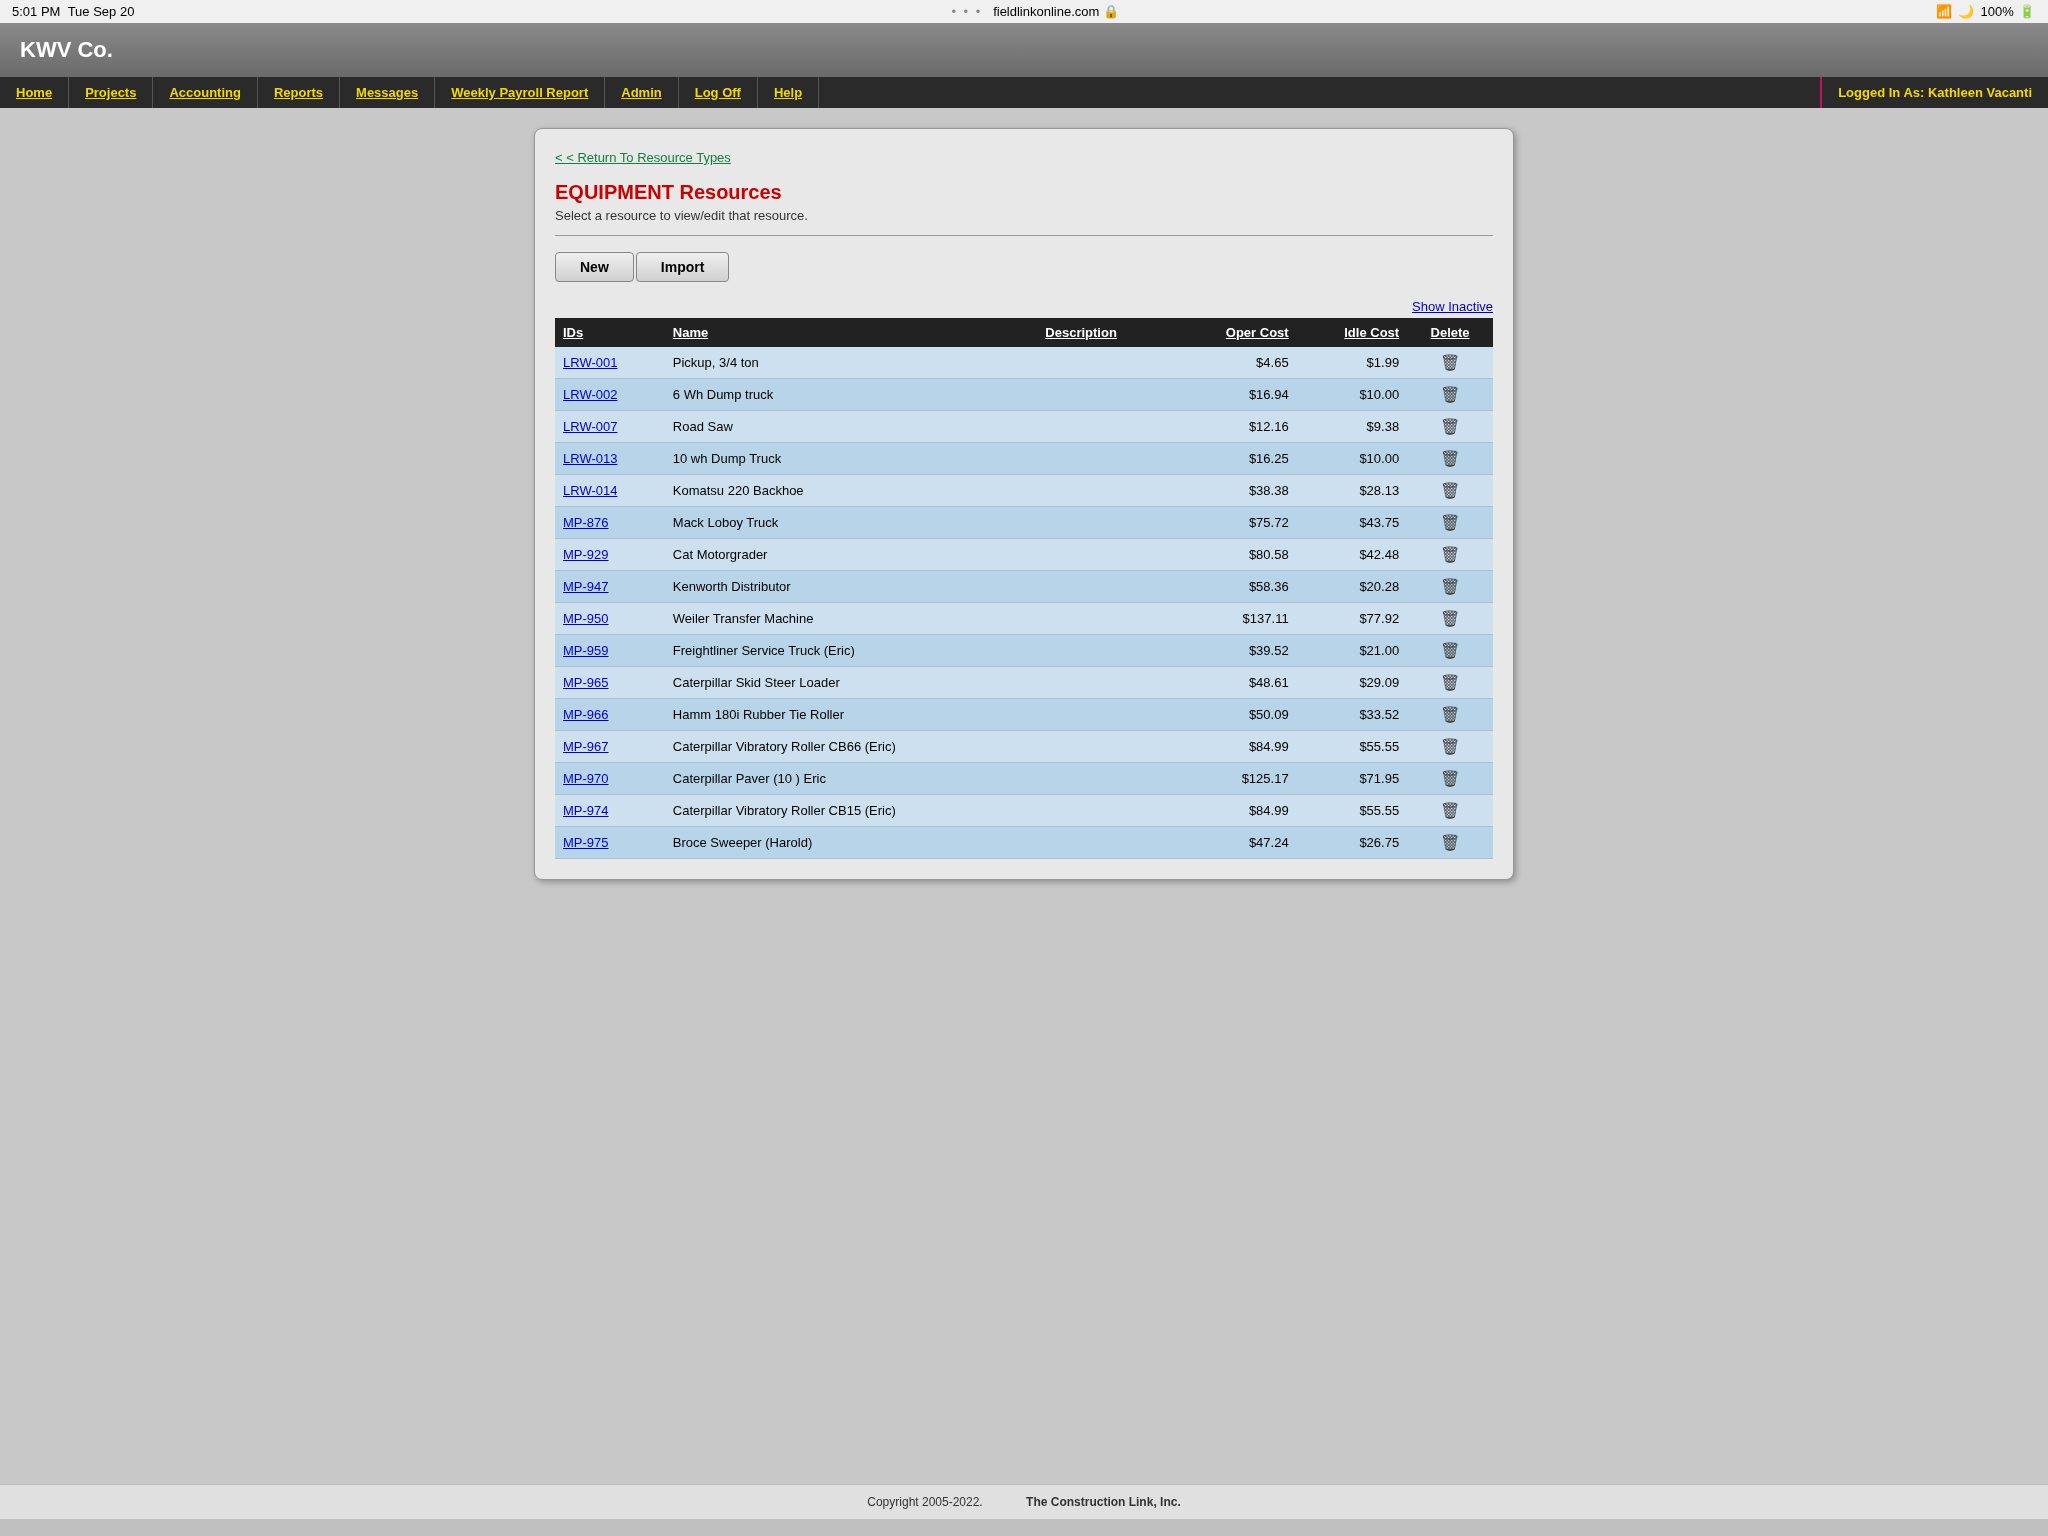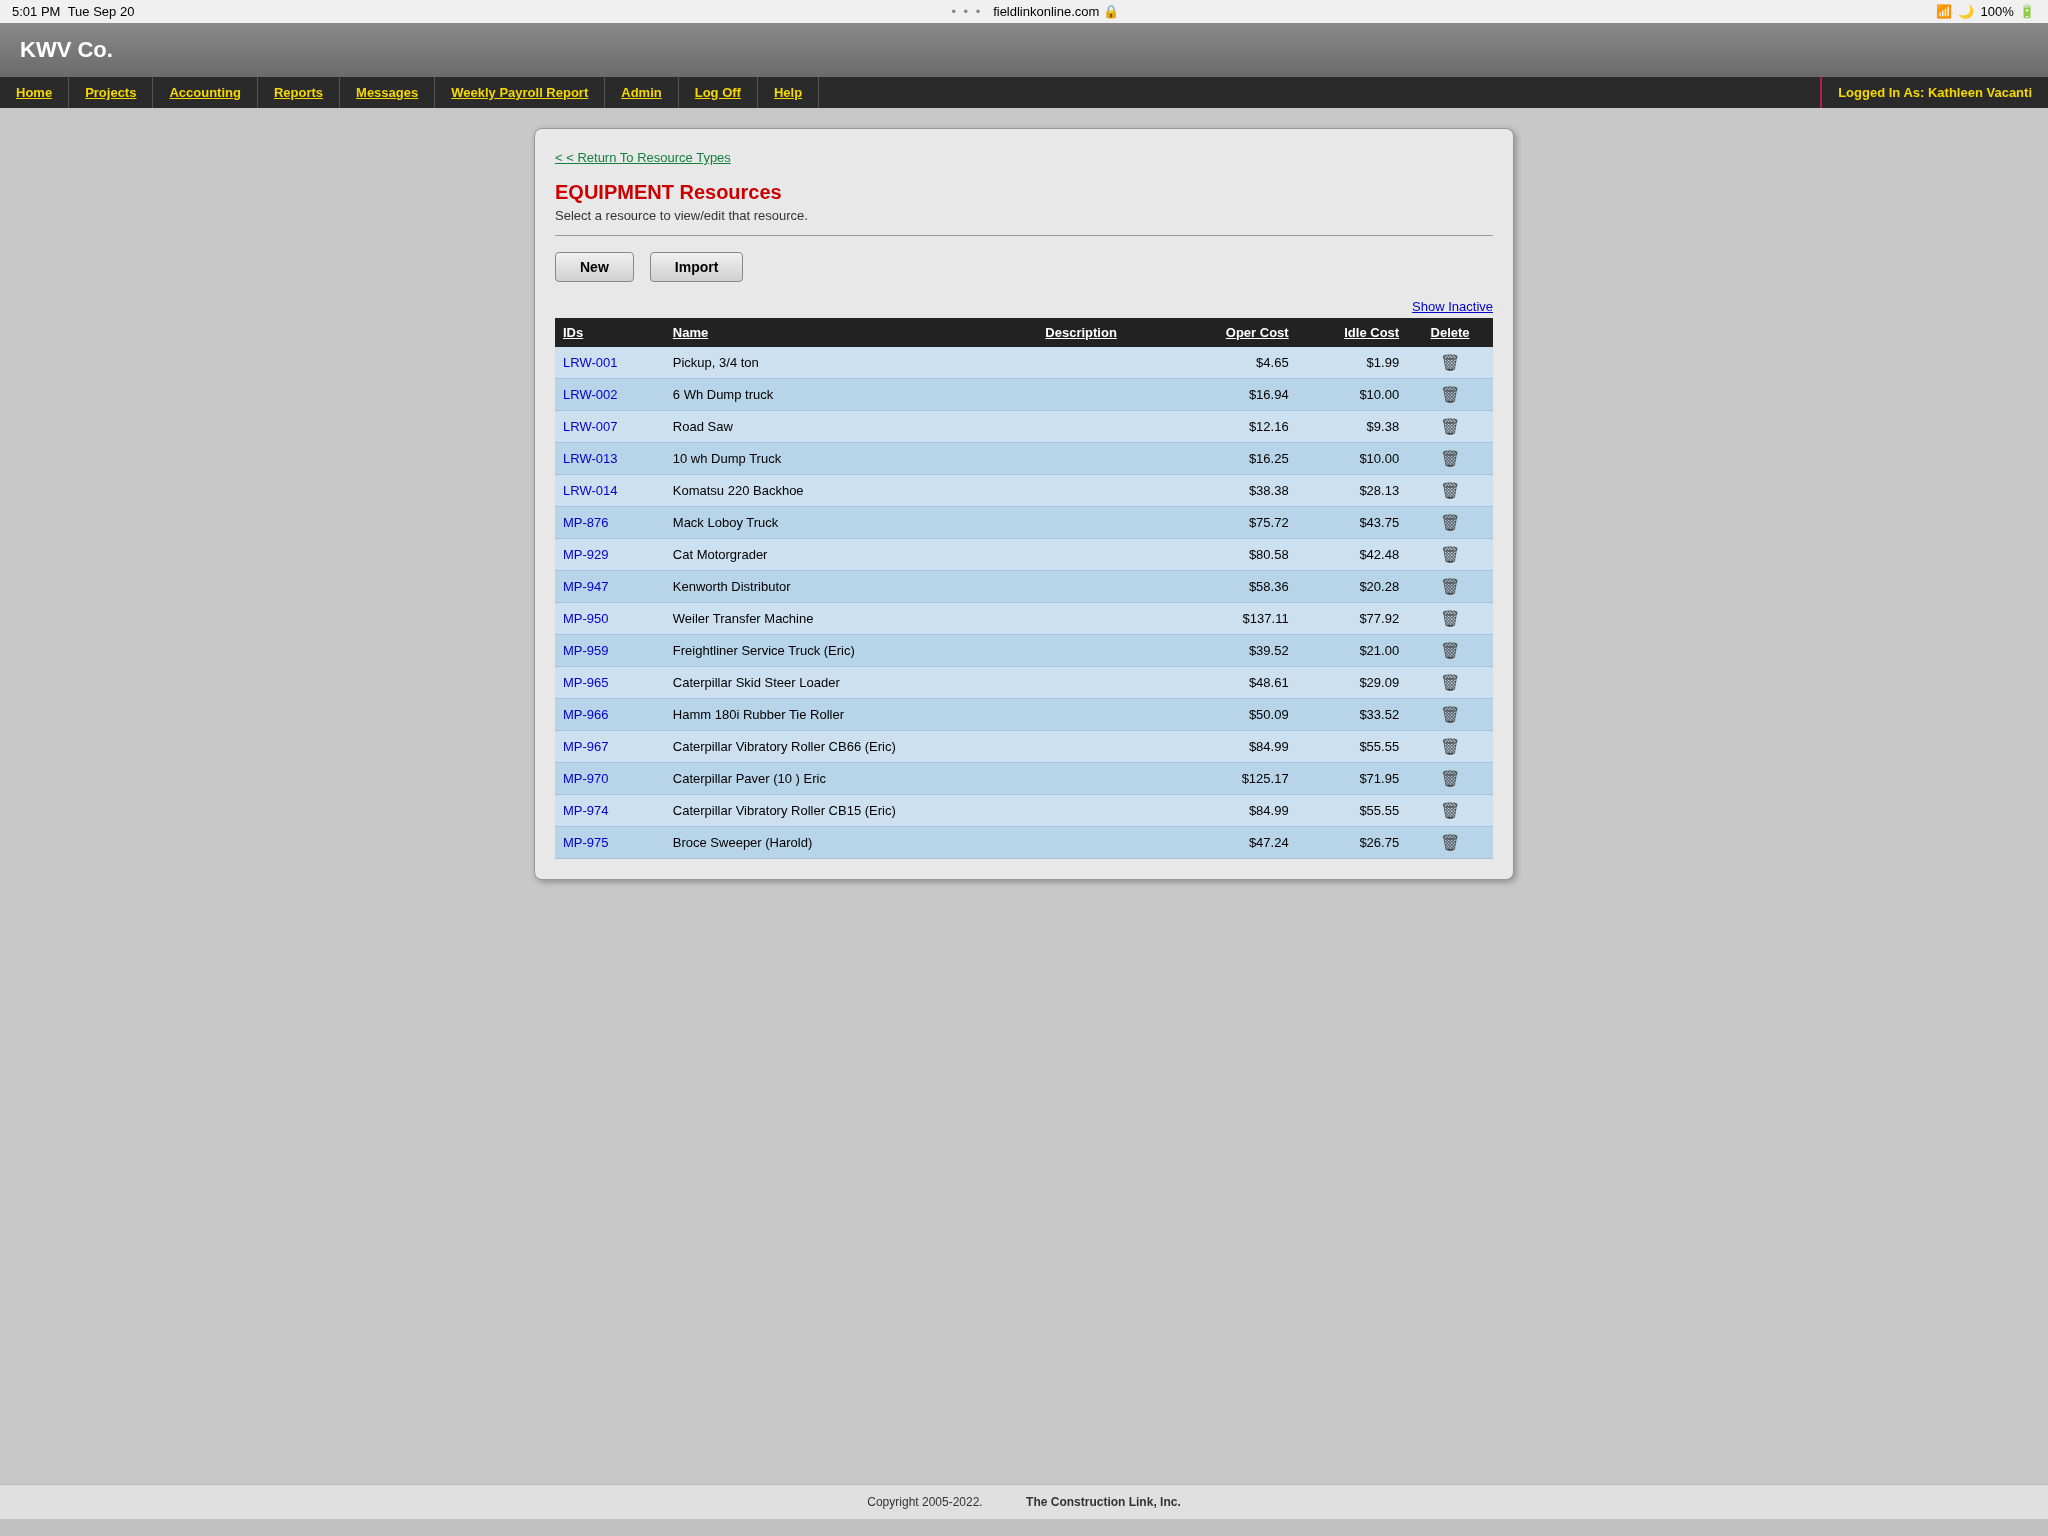--- a/index.html
+++ b/index.html
@@ -90,21 +90,21 @@
       font-size: 13px;
       margin-bottom: 12px;
     }
     .divider {
       border: none;
       border-top: 1px solid #999;
       margin-bottom: 16px;
     }
 
     
-    .btn-group { display: flex; gap: 16px; margin-bottom: 16px; }
+    .btn-group { display: flex; gap: 2px; margin-bottom: 16px; }
     .btn {
       background: linear-gradient(to bottom, #f0f0f0, #d0d0d0);
       border: 1px solid #888;
       border-radius: 4px;
       padding: 6px 24px;
       font-size: 14px;
       font-weight: bold;
       cursor: pointer;
       color: #000;
     }
@@ -145,20 +145,21 @@
 
     .resource-table tbody td {
       padding: 6px 8px;
       border-bottom: 1px solid #aac0d8;
     }
     .resource-table tbody td.right { text-align: right; }
     .resource-table tbody td.center { text-align: center; }
 
     .id-link {
       color: #0000cc;
+      text-decoration: underline;
       cursor: pointer;
     }
 
     .trash-icon {
       font-size: 16px;
       cursor: pointer;
       color: #444;
     }
 
     

